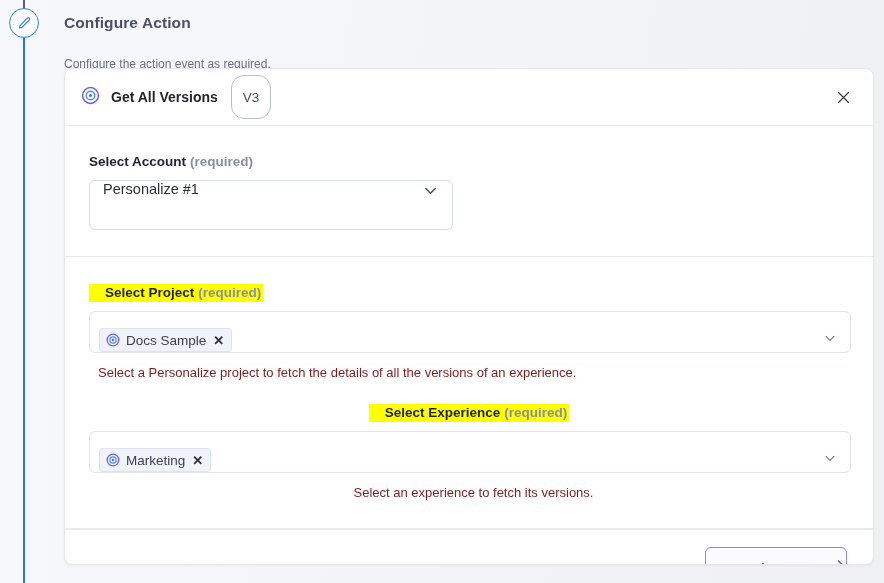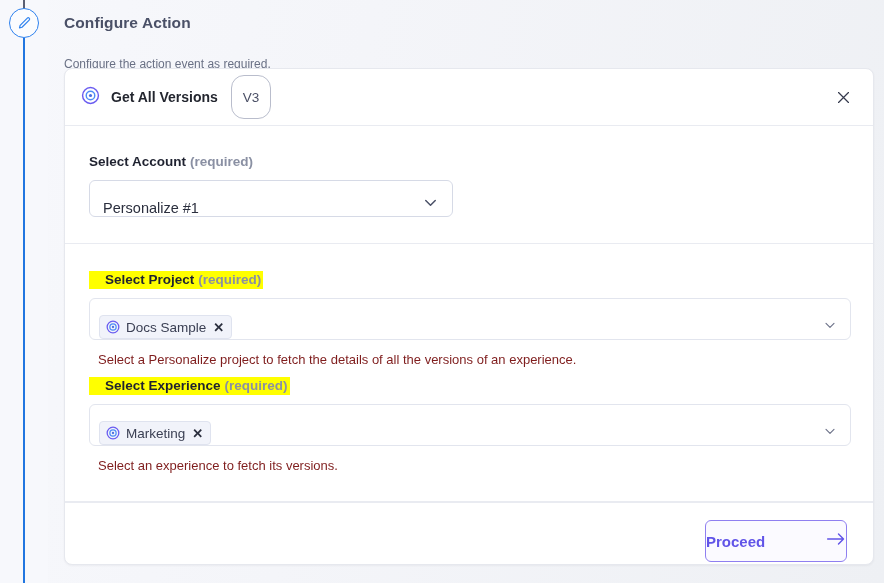--- a/index.html
+++ b/index.html
@@ -151,26 +151,26 @@
   .field-label .req {
     color: #8a90a3;
     font-weight: bold;
     margin-left: 4px;
   }
   .hl { background: #ffff00; padding: 1px 2px 2px 16px; }
 
   
   .select-box {
     width: 364px;
-    height: 37px;
+    height: 50px;
     border: 1px solid #d6dae6;
     border-radius: 6px;
     background: #fff;
     display: flex;
-    align-items: flex-end;
+    align-items: flex-start;
     padding: 0 12px 0 13px;
     cursor: pointer;
   }
   .select-value {
     flex: 1;
     font-size: 14.5px;
     color: #2b2f3e;
   }
 
   
@@ -209,21 +209,21 @@
   }
 
   .help-text {
     font-size: 13px;
     color: #7f1d1d;
     line-height: 19px;
     margin-top: 10px;
     padding-left: 9px;
   }
 
-  .field-block + .field-block { margin-top: 7px; }
+  .field-block + .field-block { margin-top: 21px; text-align: center; }
 
   
   .card-foot {
     border-top: 1px solid #e9ebf1;
     height: 77px;
     display: flex;
     align-items: center;
     justify-content: flex-end;
     padding-right: 26px;
   }

